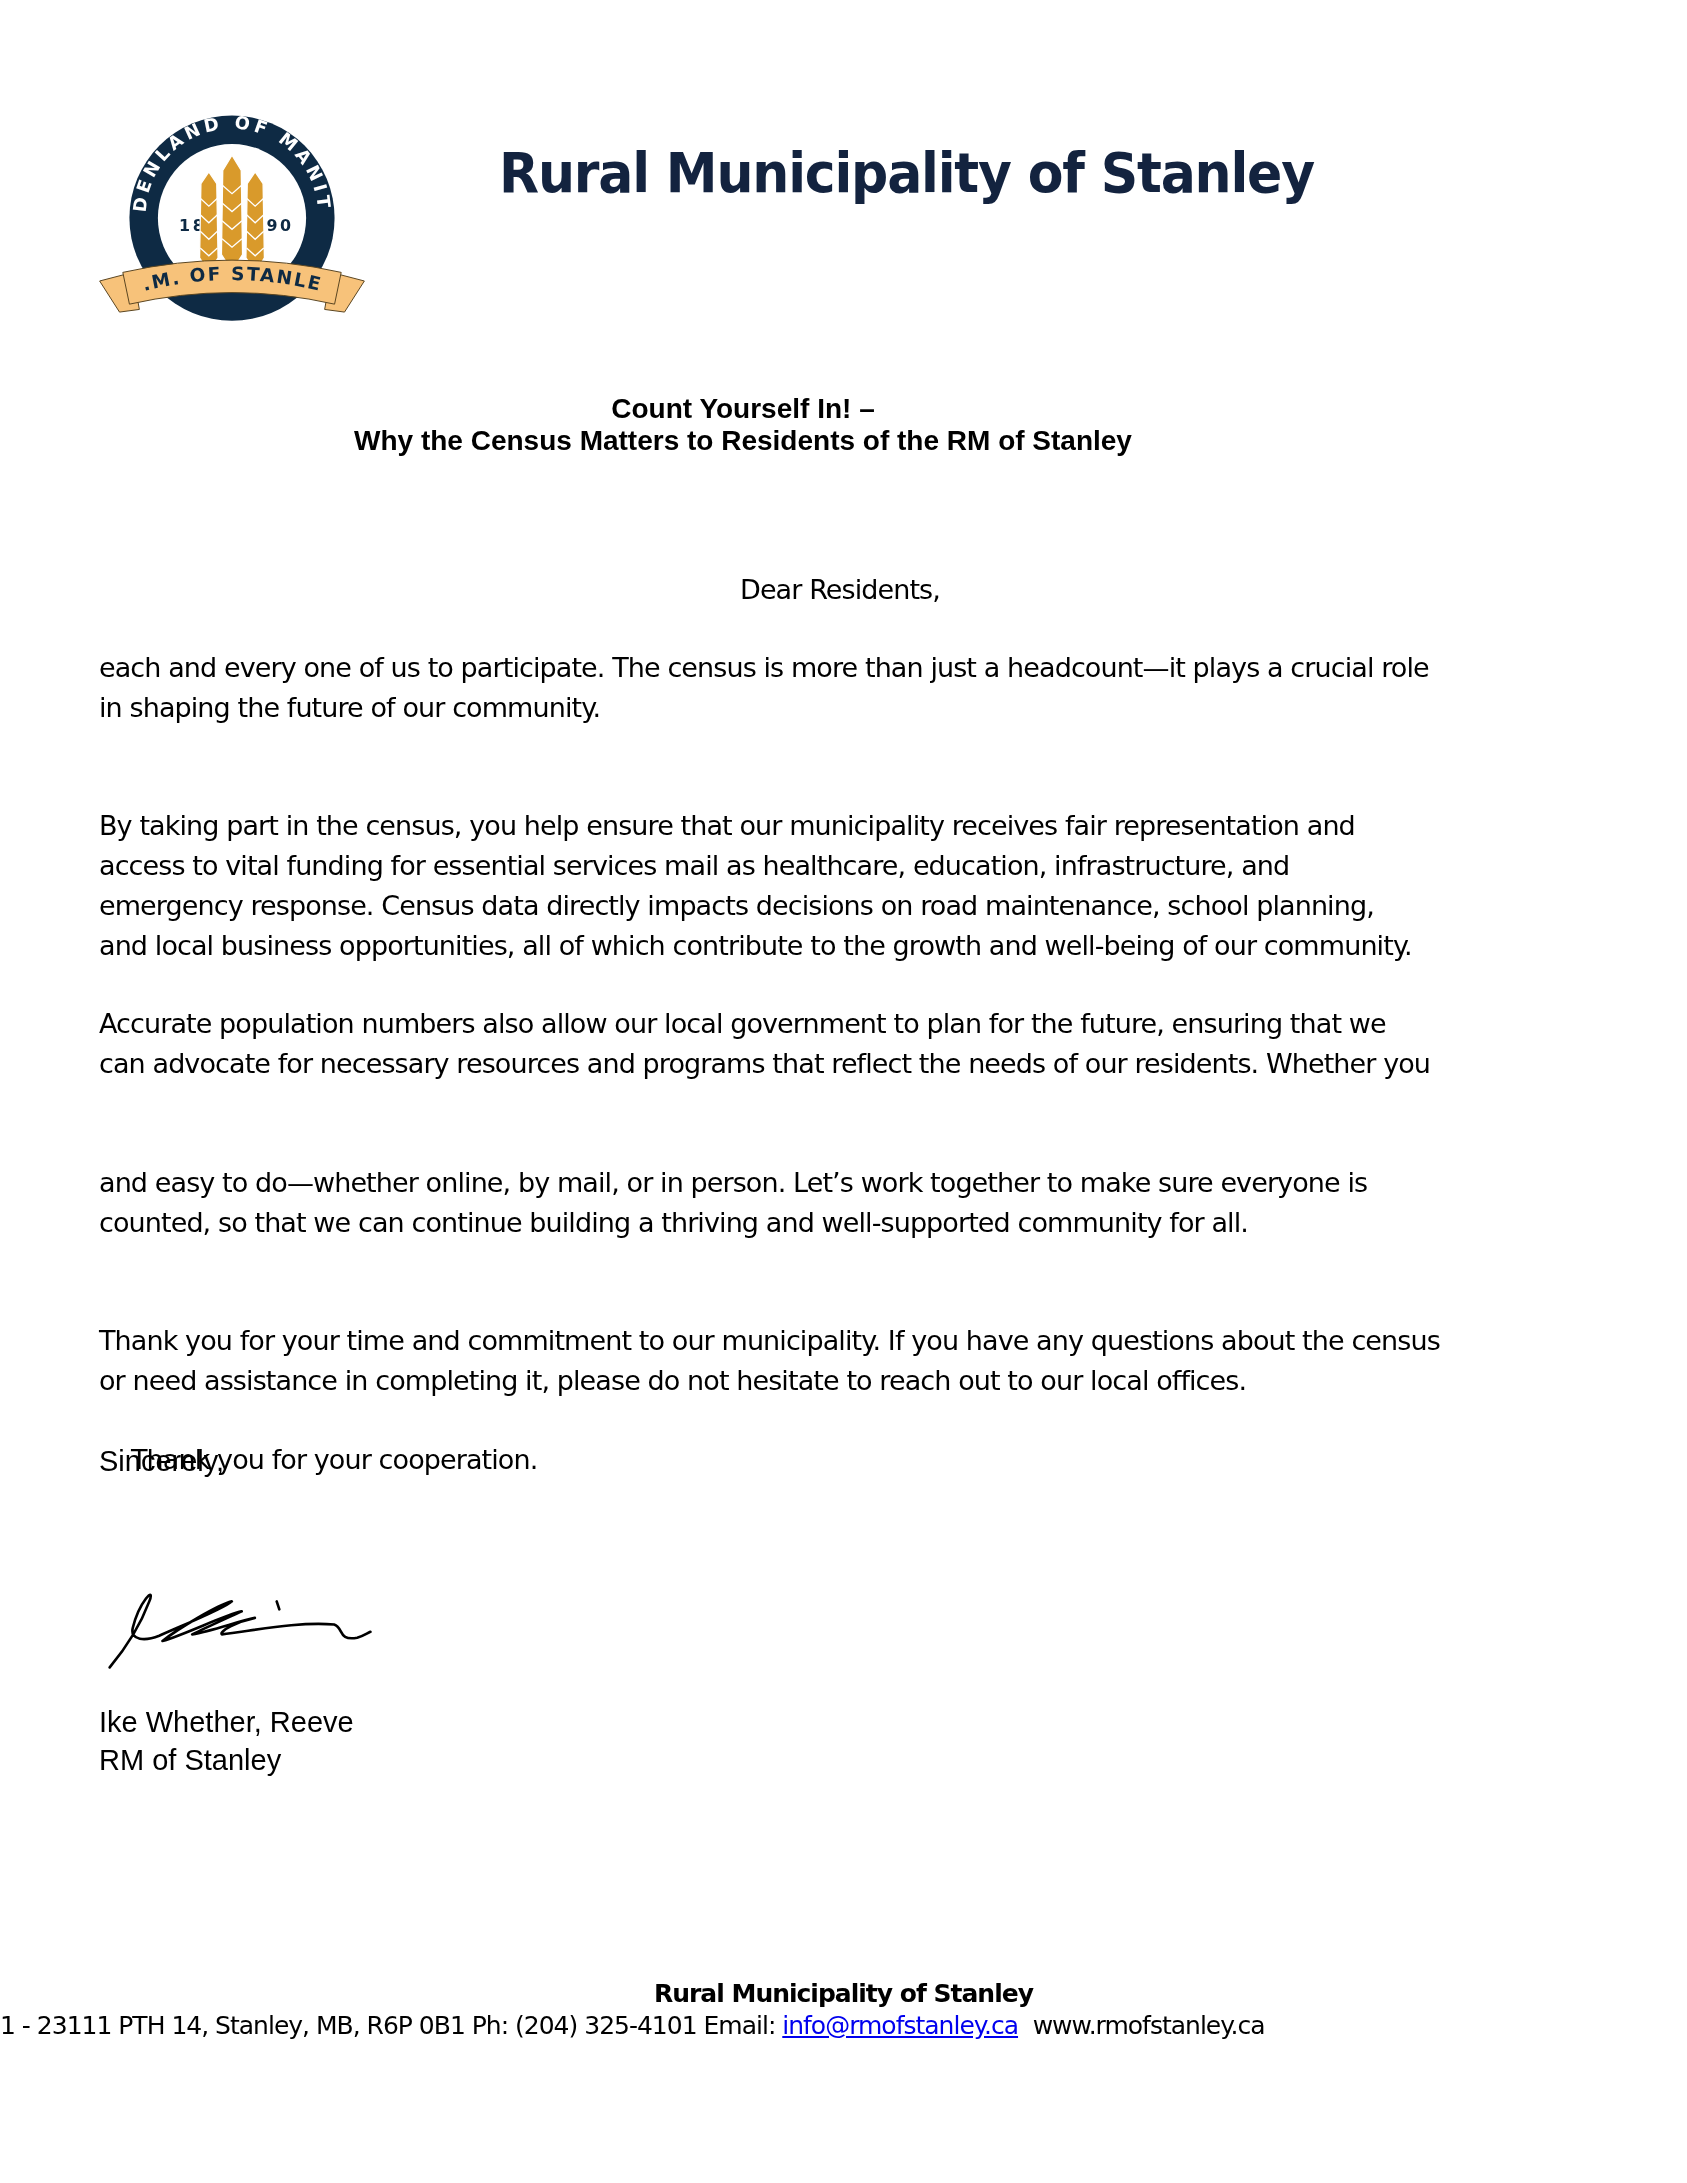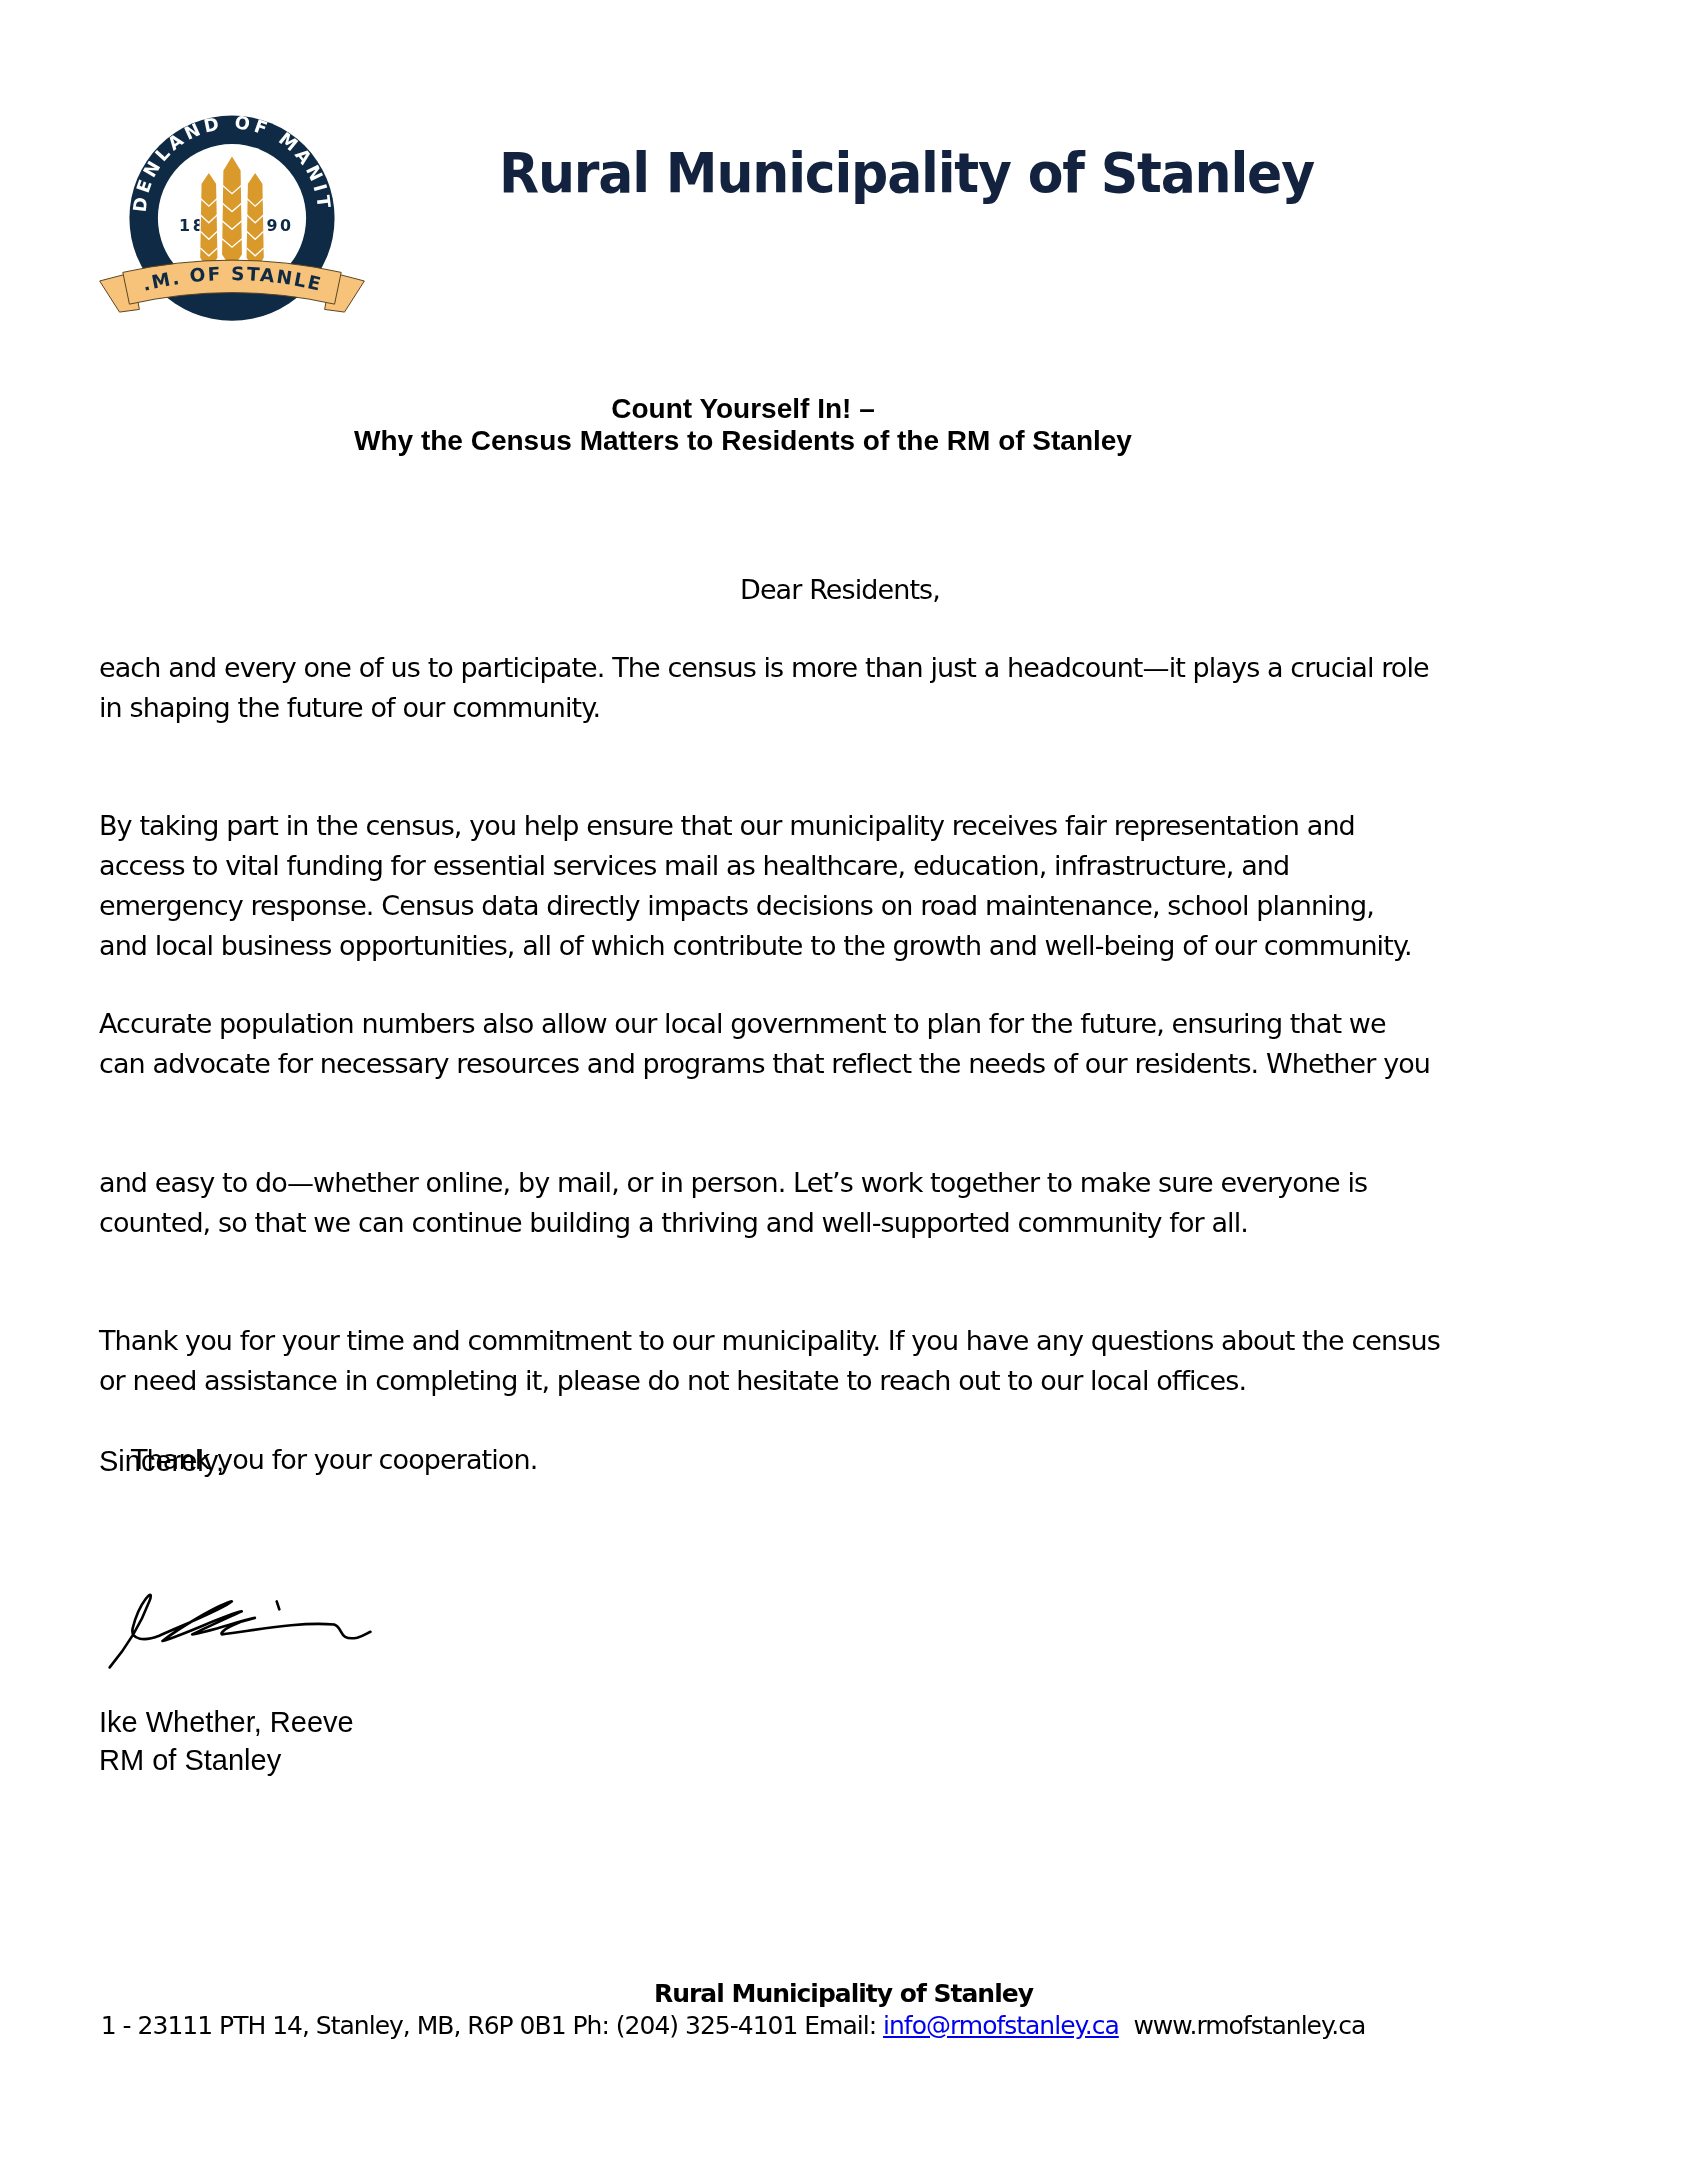--- a/index.html
+++ b/index.html
@@ -9,21 +9,21 @@
            font-family:"DejaVu Sans", sans-serif; font-weight:bold; font-size:56px; color:#13233f;
            letter-spacing:-1.3px; transform:scaleX(0.93); transform-origin:center; white-space:nowrap; }
   .subtitle { position:absolute; left:0; width:1486px; text-align:center; font-weight:bold; font-size:28px; white-space:nowrap; }
   .sub1 { top:393px; }
   .sub2 { top:425px; }
   .body-text { position:absolute; left:99px; width:1482px; font-family:"DejaVu Sans", sans-serif; font-size:27px; line-height:40px; letter-spacing:-0.9px; }
   .line { display:block; white-space:nowrap; }
   .arial { font-family:"Liberation Sans", sans-serif; font-size:29px; letter-spacing:0; line-height:38px; position:absolute; left:99px; white-space:nowrap; }
   .sig { position:absolute; left:106px; top:1575px; width:278px; height:99px; }
   .footer-title { position:absolute; left:0; width:1687px; top:1979px; text-align:center; font-family:"DejaVu Sans", sans-serif; font-weight:bold; font-size:25px; letter-spacing:-1px; }
-  .footer-addr { position:absolute; left:0; width:1442px; top:2011px; text-align:center; font-family:"DejaVu Sans", sans-serif; font-size:25px; letter-spacing:-1px; white-space:nowrap;margin-left:12px; }
+  .footer-addr { position:absolute; left:0; width:1442px; top:2011px; text-align:left; font-family:"DejaVu Sans", sans-serif; font-size:25px; letter-spacing:-1px; white-space:nowrap; }
   .footer-addr a { color:#0000ee; text-decoration:underline; }
   .footer-addr .gap { display:inline-block; width:14.6px; }
 </style>
 </head>
 <body>
 
 <svg class="logo" viewBox="0 0 420 340" xmlns="http://www.w3.org/2000/svg">
   <defs>
     <path id="ringPath" d="M 80 175 A 130 130 0 1 1 340 175"></path>
   </defs>

